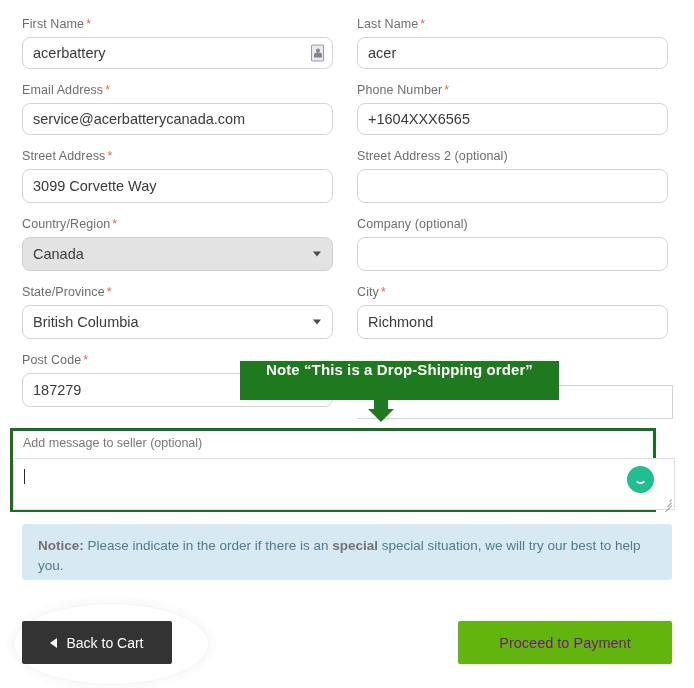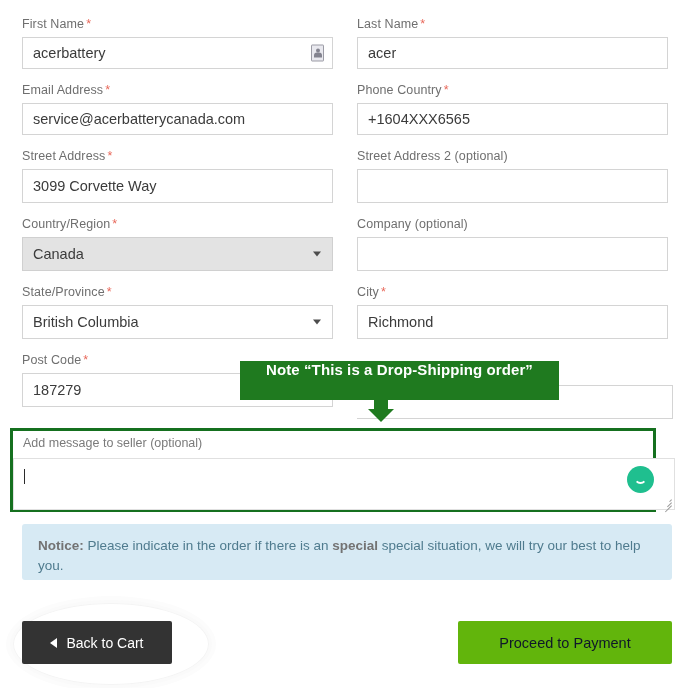--- a/index.html
+++ b/index.html
@@ -52,21 +52,21 @@
     color: #e8685a;
     font-size: 12.5px;
     margin-left: 2px;
   }
 
   .control {
     width: 311px;
     height: 32px;
     border: 1px solid #d4d4d4;
     background: #ffffff;
-    border-radius: 0;
+    border-radius: 8px;
     display: flex;
     align-items: center;
     padding: 0 10px;
     font-size: 14.5px;
     color: #3a3a3a;
     position: relative;
   }
 
   .control.tall { height: 34px; }
 
@@ -313,21 +313,21 @@
 
   .btn-pay {
     position: absolute;
     left: 458px;
     top: 621px;
     width: 214px;
     height: 43px;
     background: #62b50c;
     border: none;
     border-radius: 2px;
-    color: #0f172a;
+    color: #701a75;
     font-size: 14.5px;
     font-family: "Liberation Sans", sans-serif;
     display: flex;
     align-items: center;
     justify-content: center;
     cursor: pointer;
     z-index: 5;
   }
 </style>
 </head>
@@ -357,21 +357,21 @@
     </div>
 
     <div class="row">
       <div class="field">
         <div class="field-label"><span>Email Address</span><span class="req">*</span></div>
         <div class="control">
           <span class="val">service@acerbatterycanada.com</span>
         </div>
       </div>
       <div class="field">
-        <div class="field-label"><span>Phone Country</span><span class="req">*</span></div>
+        <div class="field-label"><span>Phone Number</span><span class="req">*</span></div>
         <div class="control">
           <span class="val">+1604XXX6565</span>
         </div>
       </div>
     </div>
 
     <div class="row">
       <div class="field">
         <div class="field-label"><span>Street Address</span><span class="req">*</span></div>
         <div class="control tall">

